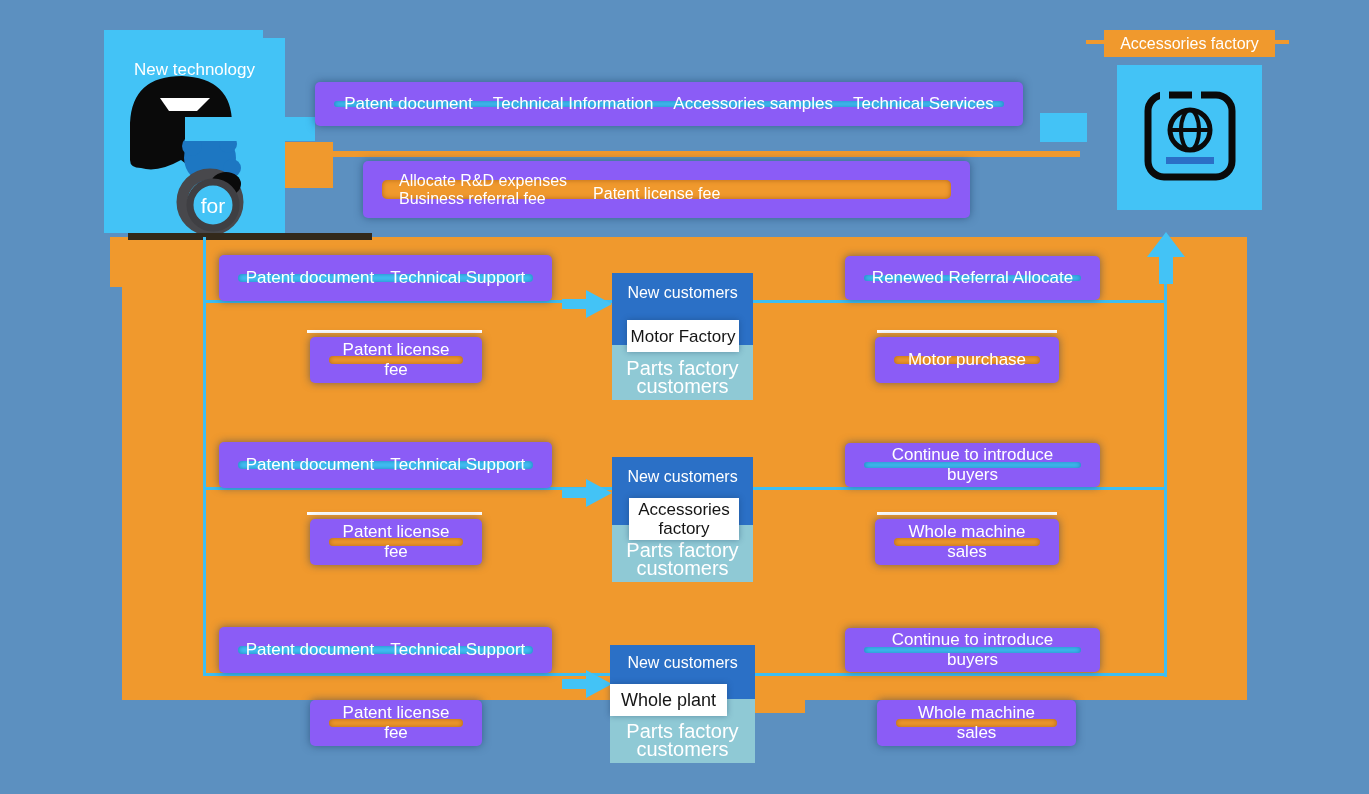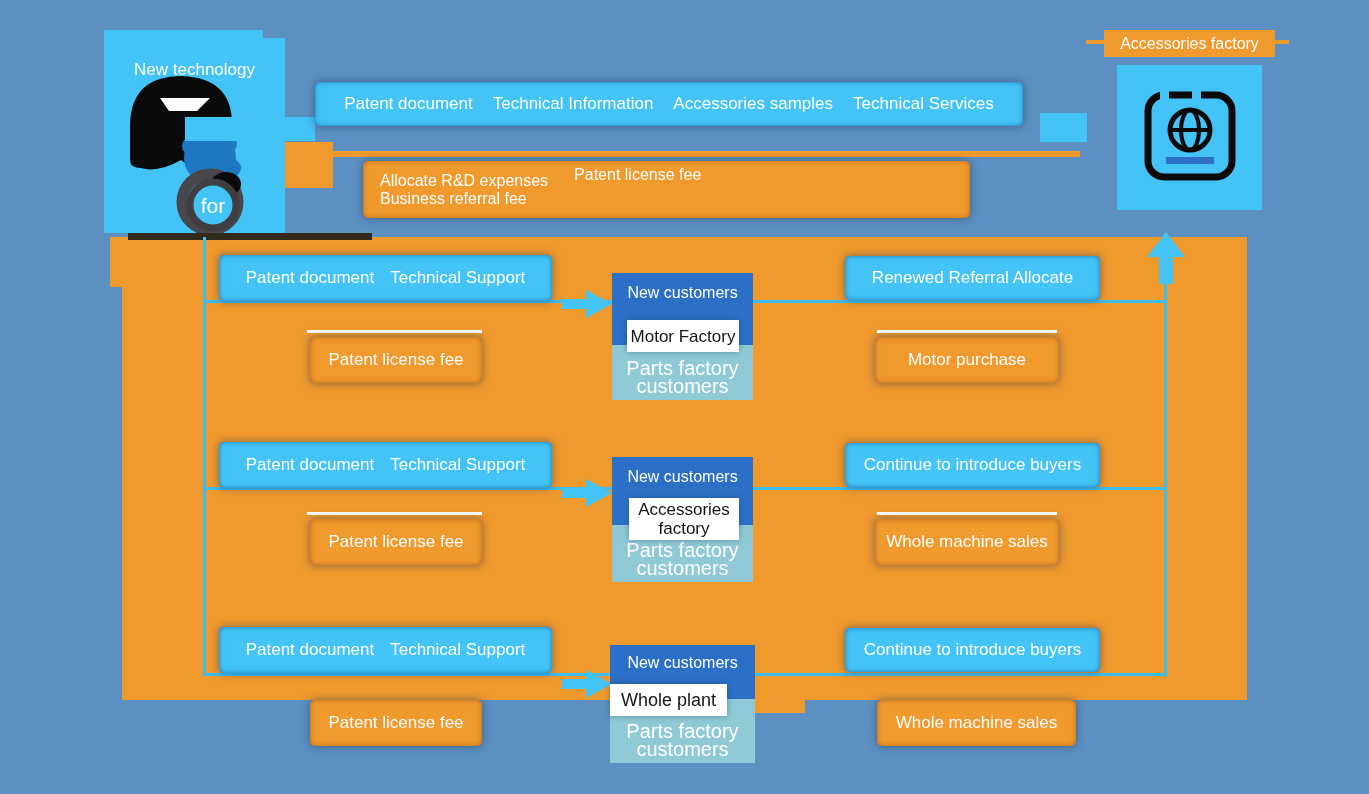--- a/index.html
+++ b/index.html
@@ -1,21 +1,21 @@
 <!DOCTYPE html>
 <html><head>
 <meta charset="utf-8">
 <style>
   html,body{margin:0;padding:0;background:#3a3a3a;}
   *{box-sizing:border-box;}
   #stage{position:relative;width:1369px;height:794px;background:#5c90c0;overflow:hidden;
          font-family:"Liberation Sans","DejaVu Sans",sans-serif;color:#fff;font-size:17px;}
   .abs{position:absolute;}
   
-  .wframe{position:absolute;background:#8b5cf6;border-radius:5px;padding:0;
+  .wframe{position:absolute;background:#8b5cf6;border-radius:5px;padding:19px;
           box-shadow:0 0 8px rgba(22,52,92,.55);}
   .fill{width:100%;height:100%;border-radius:5px;display:flex;align-items:center;
         justify-content:center;text-align:center;}
   .fill.blue{background:#43c3f6;box-shadow:inset 0 0 5px rgba(0,70,140,.55);}
   .fill.orange{background:#f0992d;box-shadow:inset 0 0 5px rgba(120,55,0,.5);}
   
   .lineh,.linev{position:absolute;background:#3dbef2;}
   .rule{position:absolute;background:#fff;height:3px;}
   
   .row{position:absolute;left:0;top:0;width:1369px;height:0;}

